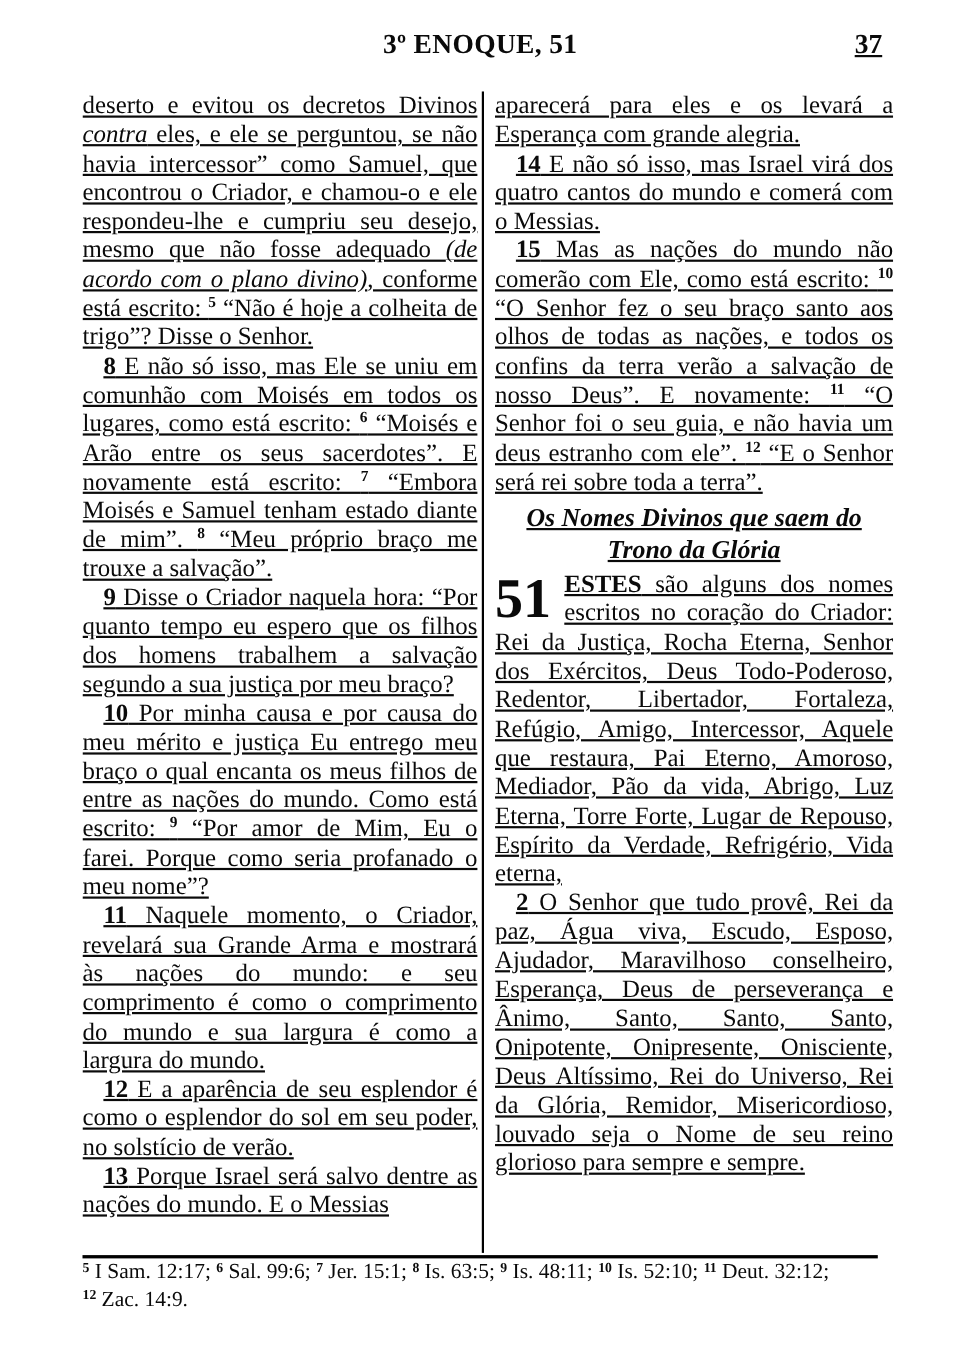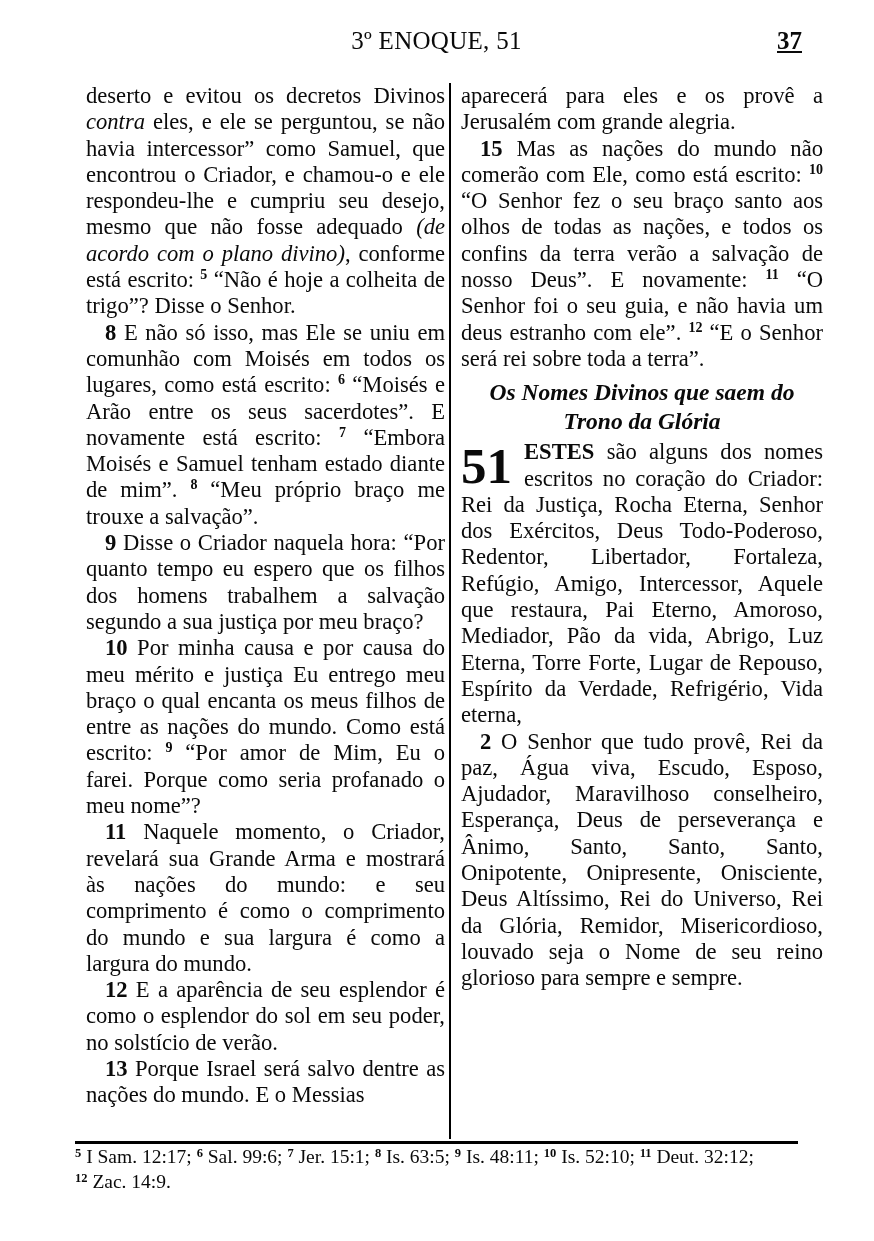--- a/index.html
+++ b/index.html
@@ -9,30 +9,30 @@
     height: 1241px;
     background: #ffffff;
     font-family: "Liberation Serif", serif;
     color: #0a0a0a;
     overflow: hidden;
   }
   
   .page-header { position: absolute; top: 27px; left: 75px; width: 737px; height: 30px; }
   .header-title {
     position: absolute; left: 0; right: 14px; text-align: center;
-    font-weight: normal; font-size: 25px; letter-spacing: 0.3px; white-space: nowrap;
+    font-weight: bold; font-size: 25px; letter-spacing: 0.3px; white-space: nowrap;
   }
   .page-number {
     position: absolute; right: 10px; top: 0;
     font-weight: bold; font-size: 25px; text-decoration: underline;
   }
   
   .columns {
-    position: absolute; top: 83px; left: 86px; width: 737px; height: 1056px;
-    display: flex; overflow: hidden;
+    position: absolute; top: 83px; left: 75px; width: 737px; height: 1056px;
+    display: flex; overflow: hidden; text-decoration: underline;
   }
   .col { text-align: justify; font-size: 22.6px; line-height: 26.3px; }
   .col-left  { width: 359px; flex-shrink: 0; }
   .col-divider { width: 2px; background: #000; flex-shrink: 0; margin-left: 4px; margin-right: 10px; }
   .col-right { flex: 1; min-width: 0; }
   .para { margin: 0; text-indent: 0; }
   .para.indent { text-indent: 19px; }
   .verse-num { font-weight: bold; }
   sup.ref {
     font-weight: bold; font-size: 14px; line-height: 0;
@@ -74,21 +74,22 @@
         <p class="para"><span>deserto e evitou os decretos Divinos </span><span class="it">contra</span><span> eles, e ele se perguntou, se não havia intercessor” como Samuel, que encontrou o Criador, e chamou-o e ele respondeu-lhe e cumpriu seu desejo, mesmo que não fosse adequado </span><span class="it">(de acordo com o plano divino)</span><span>, conforme está escrito: </span><sup class="ref">5</sup><span> “Não é hoje a colheita de trigo”? Disse o Senhor.</span></p>
         <p class="para indent"><span class="verse-num">8</span><span> E não só isso, mas Ele se uniu em comunhão com Moisés em todos os lugares, como está escrito: </span><sup class="ref">6</sup><span> “Moisés e Arão entre os seus sacerdotes”. E novamente está escrito: </span><sup class="ref">7</sup><span> “Embora Moisés e Samuel tenham estado diante de mim”. </span><sup class="ref">8</sup><span> “Meu próprio braço me trouxe a salvação”.</span></p>
         <p class="para indent"><span class="verse-num">9</span><span> Disse o Criador naquela hora: “Por quanto tempo eu espero que os filhos dos homens trabalhem a salvação segundo a sua justiça por meu braço?</span></p>
         <p class="para indent"><span class="verse-num">10</span><span> Por minha causa e por causa do meu mérito e justiça Eu entrego meu braço o qual encanta os meus filhos de entre as nações do mundo. Como está escrito: </span><sup class="ref">9</sup><span> “Por amor de Mim, Eu o farei. Porque como seria profanado o meu nome”?</span></p>
         <p class="para indent"><span class="verse-num">11</span><span> Naquele momento, o Criador, revelará sua Grande Arma e mostrará às nações do mundo: e seu comprimento é como o comprimento do mundo e sua largura é como a largura do mundo.</span></p>
         <p class="para indent"><span class="verse-num">12</span><span> E a aparência de seu esplendor é como o esplendor do sol em seu poder, no solstício de verão.</span></p>
         <p class="para indent"><span class="verse-num">13</span><span> Porque Israel será salvo dentre as nações do mundo. E o Messias</span></p>
       </div>
     <div class="col-divider"></div>
     <div class="col col-right" id="col-right">
-        <p class="para"><span>aparecerá para eles e os provê a Jerusalém com grande alegria.</span></p>
+        <p class="para"><span>aparecerá para eles e os levará a Esperança com grande alegria.</span></p>
+        <p class="para indent"><span class="verse-num">14</span><span> E não só isso, mas Israel virá dos quatro cantos do mundo e comerá com o Messias.</span></p>
         <p class="para indent"><span class="verse-num">15</span><span> Mas as nações do mundo não comerão com Ele, como está escrito: </span><sup class="ref">10</sup><span> “O Senhor fez o seu braço santo aos olhos de todas as nações, e todos os confins da terra verão a salvação de nosso Deus”. E novamente: </span><sup class="ref">11</sup><span> “O Senhor foi o seu guia, e não havia um deus estranho com ele”. </span><sup class="ref">12</sup><span> “E o Senhor será rei sobre toda a terra”.</span></p>
         <div class="section-heading"><span>Os Nomes Divinos que saem do</span><br><span>Trono da Glória</span></div>
         <p class="para chapter"><span class="dropcap">51</span><span class="bd">ESTES</span><span> são alguns dos nomes escritos no coração do Criador: Rei da Justiça, Rocha Eterna, Senhor dos Exércitos, Deus Todo-Poderoso, Redentor, Libertador, Fortaleza, Refúgio, Amigo, Intercessor, Aquele que restaura, Pai Eterno, Amoroso, Mediador, Pão da vida, Abrigo, Luz Eterna, Torre Forte, Lugar de Repouso, Espírito da Verdade, Refrigério, Vida eterna,</span></p>
         <p class="para indent"><span class="verse-num">2</span><span> O Senhor que tudo provê, Rei da paz, Água viva, Escudo, Esposo, Ajudador, Maravilhoso conselheiro, Esperança, Deus de perseverança e Ânimo, Santo, Santo, Santo, Onipotente, Onipresente, Onisciente, Deus Altíssimo, Rei do Universo, Rei da Glória, Remidor, Misericordioso, louvado seja o Nome de seu reino glorioso para sempre e sempre.</span></p>
       </div>
   </div>
 
   <div class="footer">
     <p class="footnotes" id="footnotes"><sup class="ref">5</sup><span> I Sam. 12:17;  </span><sup class="ref">6</sup><span> Sal. 99:6; </span><sup class="ref">7</sup><span> Jer. 15:1; </span><sup class="ref">8</sup><span> Is. 63:5; </span><sup class="ref">9</sup><span> Is. 48:11;  </span><sup class="ref">10</sup><span> Is. 52:10; </span><sup class="ref">11</sup><span> Deut. 32:12;</span><br><sup class="ref">12</sup><span> Zac. 14:9.</span></p>
   </div>

